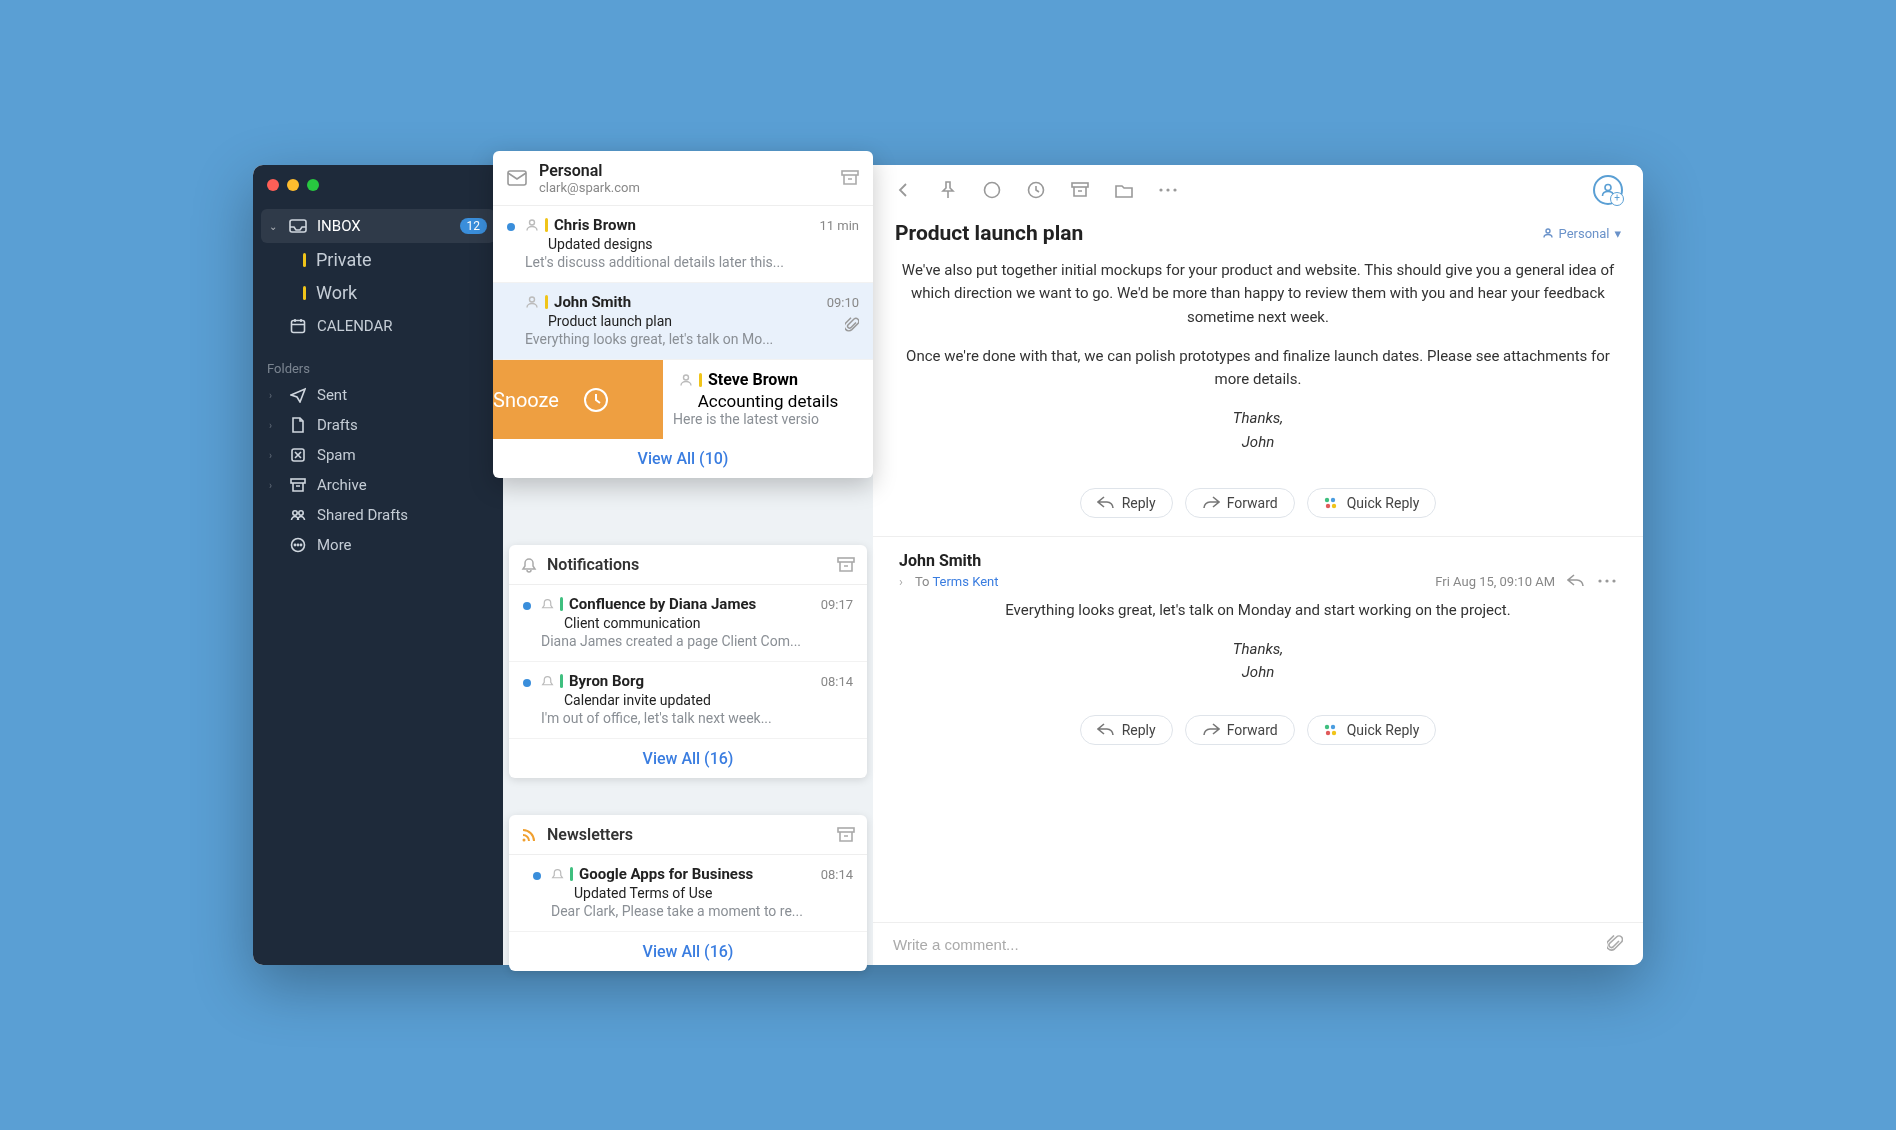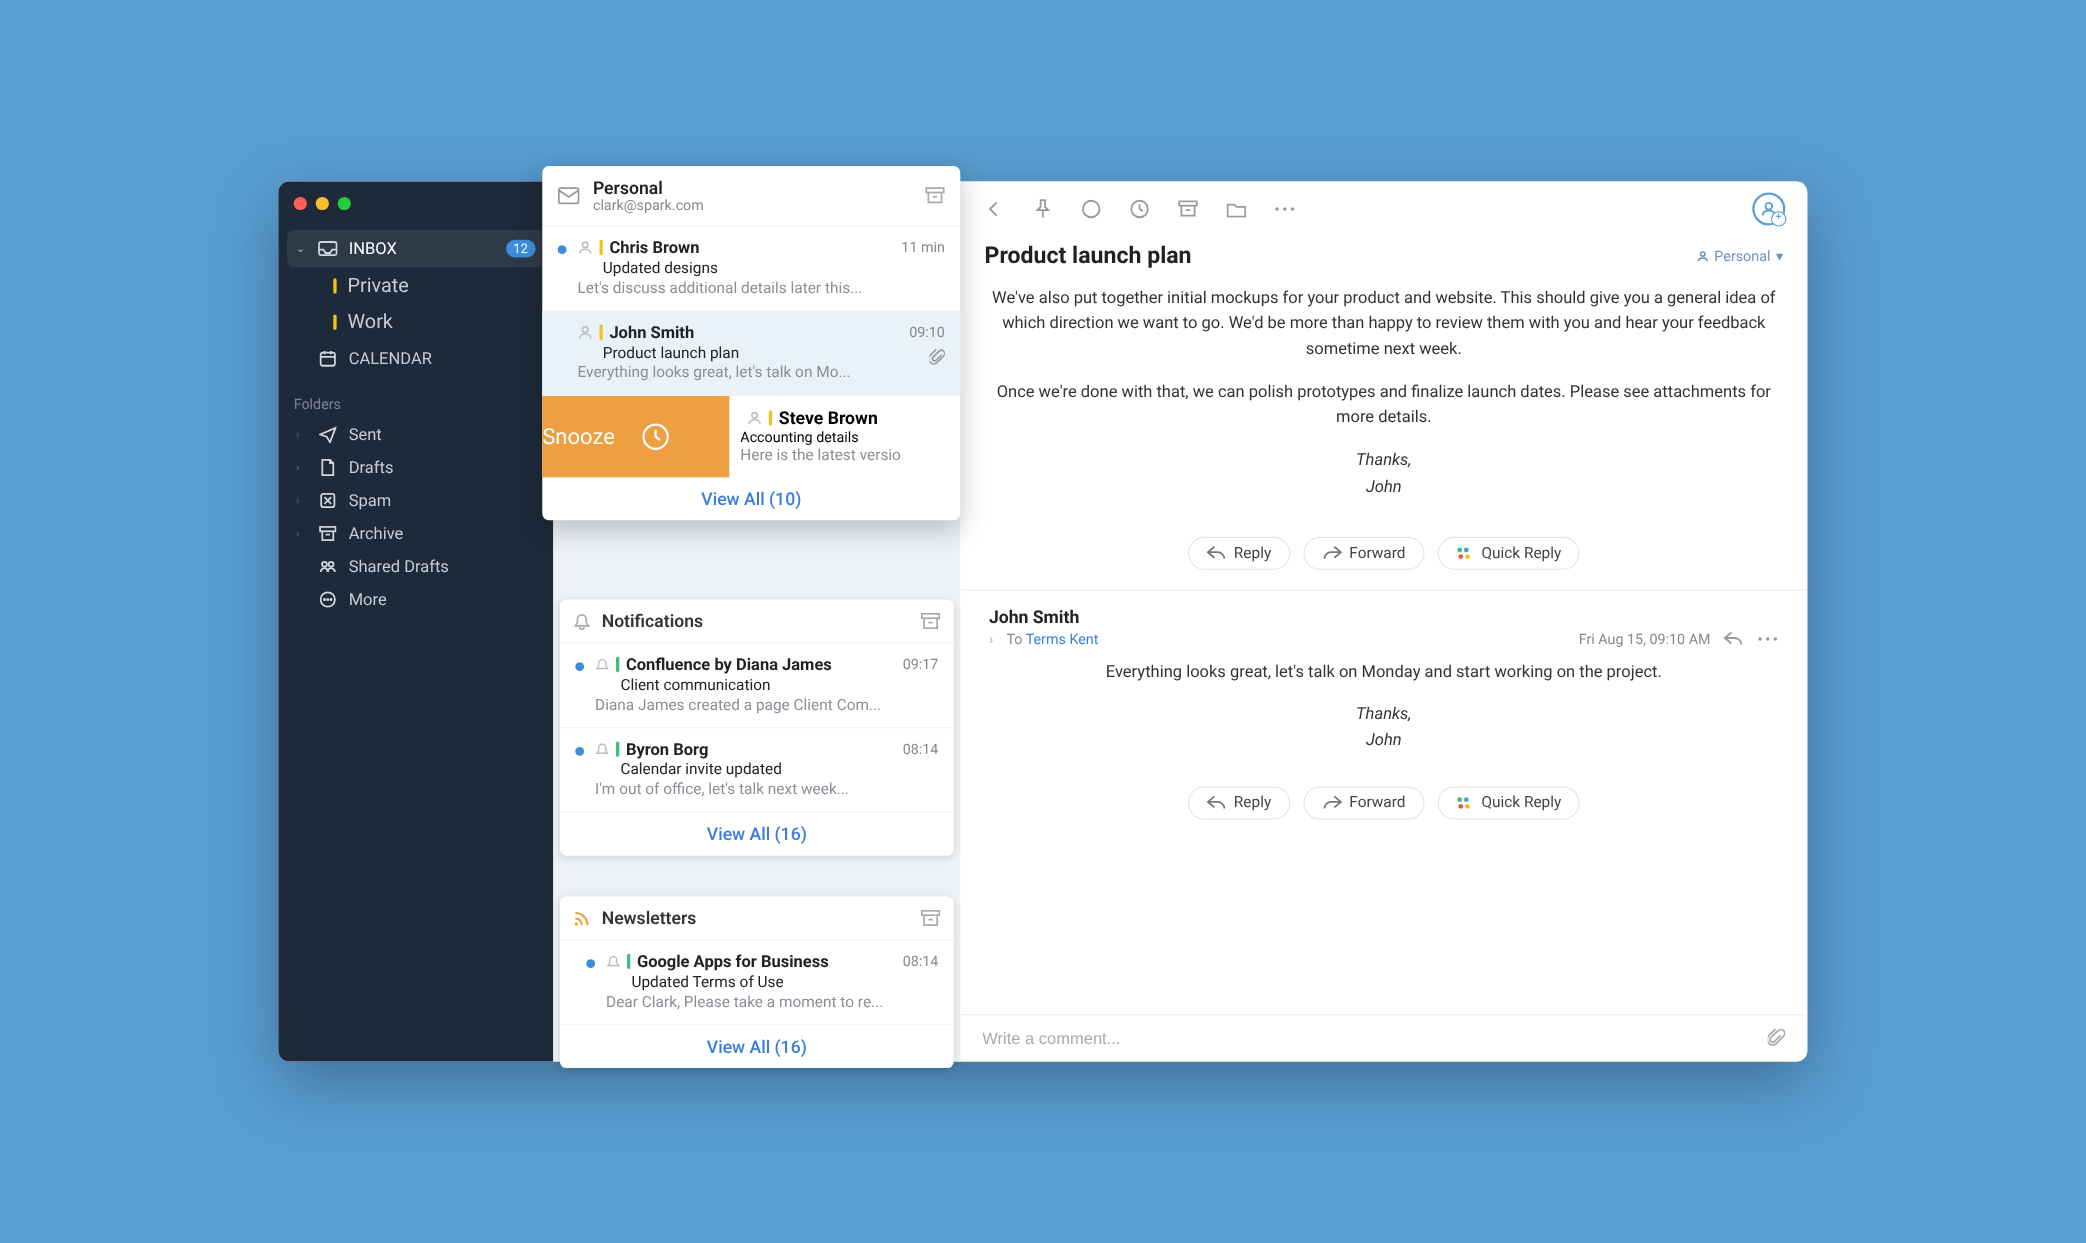--- a/index.html
+++ b/index.html
@@ -352,21 +352,21 @@
             <div class="unread-dot"></div>
             <span class="person-icon">
               <svg width="14" height="14" viewBox="0 0 14 14" fill="none" stroke="#bbb" stroke-width="1.4">
                   <circle cx="7" cy="4.5" r="2.5"></circle>
                   <path d="M2 12.5c0-2.5 2.5-4 5-4s5 1.5 5 4"></path>
                 </svg>
             </span>
             <span class="tag-bar tag-yellow"></span>
             <span class="sender" style="font-weight:700;">Steve Brown</span>
           </div>
-          <div class="subject" style="font-size:13px;margin-top:2px;">Accounting details</div>
+          <div class="subject" style="font-size:17px;margin-top:2px;text-align:center;">Accounting details</div>
           <div class="preview" style="font-size:14px;color:#8a8f95;white-space:nowrap;overflow:hidden;">Here is the latest versio</div>
         </div>
       </div>
 
       <div class="view-all">View All (10)</div>
     </div>
 
     <div class="card-stack">
       <div class="card">
         <div class="section-header">

